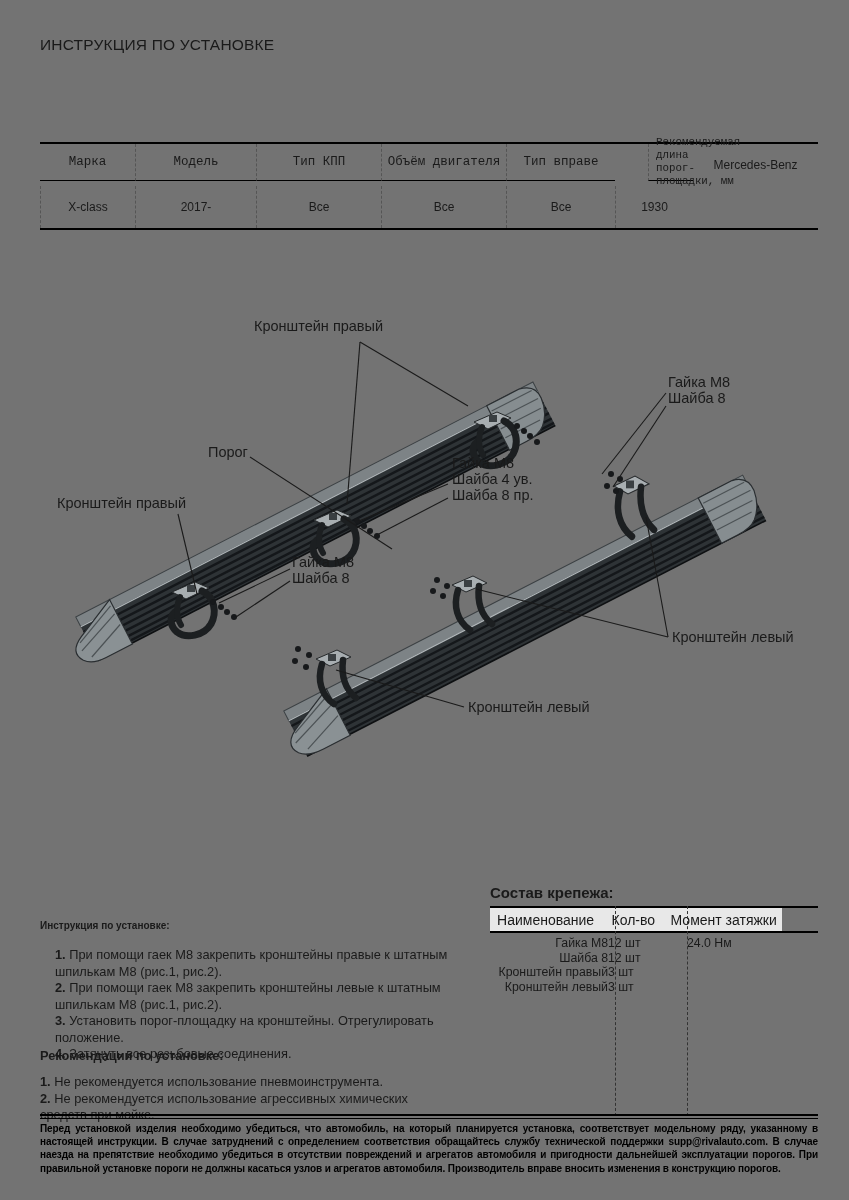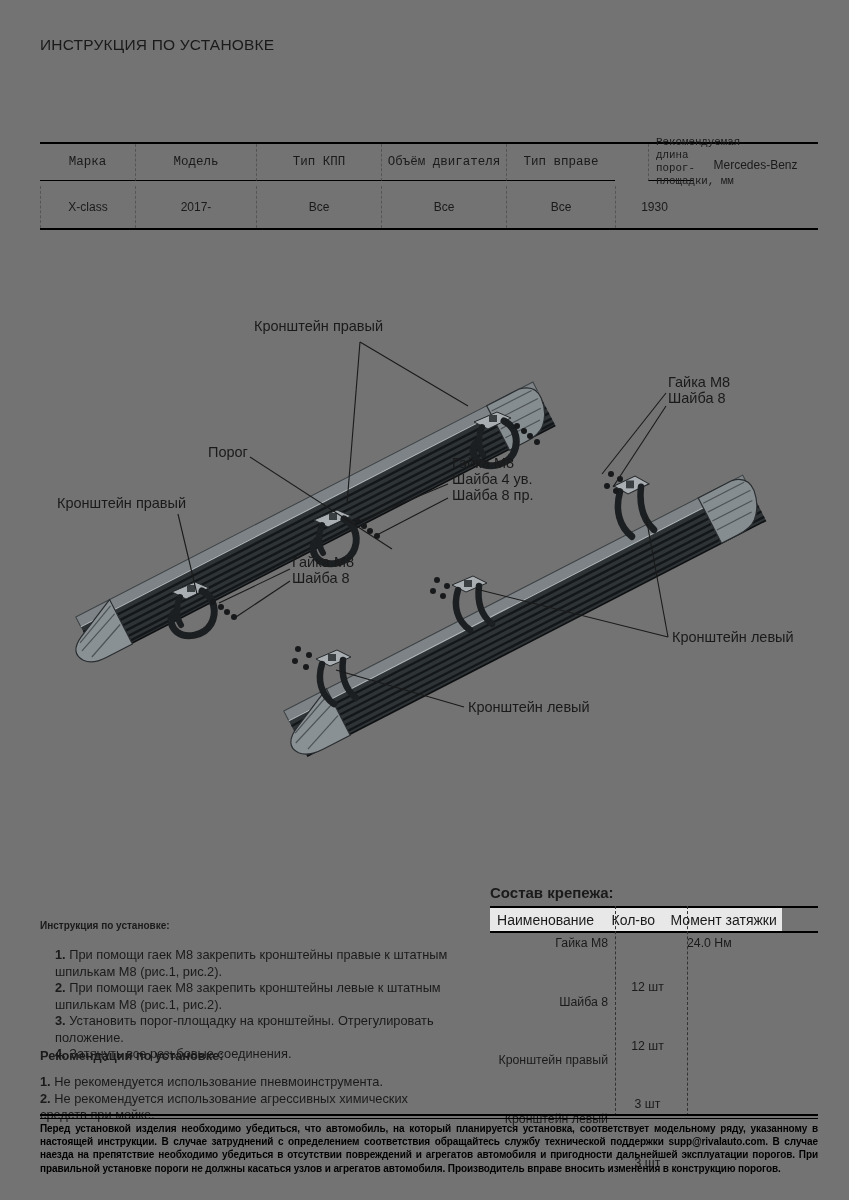--- a/index.html
+++ b/index.html
@@ -32,21 +32,21 @@
   .hw-topline{left:490px;top:906px;width:328px;height:2px;background:#000;}
   .hw-head{left:490px;top:908px;width:292px;height:23px;background:#e8e8e8;display:flex;}
   .hw-head div{display:flex;align-items:center;justify-content:center;font-size:14px;}
   .hw-head .h0{width:125px;}
   .hw-head .h1{width:72px;}
   .hw-head .h2{width:131px;}
   .hw-midline{left:490px;top:931px;width:328px;height:2px;background:#000;}
   .hw-rows{left:490px;top:936px;width:328px;font-size:12.3px;line-height:14.5px;}
   .hw-row{display:flex;}
   .hw-row .n{width:118px;text-align:right;}
-  .hw-row .q{width:79px;text-align:center;margin-top:44px;}
+  .hw-row .q{width:79px;text-align:left;}
   .hw-row .t{width:131px;text-align:left;}
   .dashv1{left:615px;top:906px;height:210px;width:0;border-left:1px dashed #333;}
   .dashv2{left:687px;top:906px;height:210px;width:0;border-left:1px dashed #333;}
   
   .ins-title{left:40px;top:920px;font-size:10px;font-weight:bold;}
   .ins-steps{left:55px;top:947px;width:400px;font-size:12.8px;line-height:16.5px;}
   .rec-title{left:40px;top:1048px;font-size:12.8px;font-weight:bold;}
   .rec-steps{left:40px;top:1074px;width:410px;font-size:12.8px;line-height:16.5px;}
   .step b{font-weight:bold;}
   

